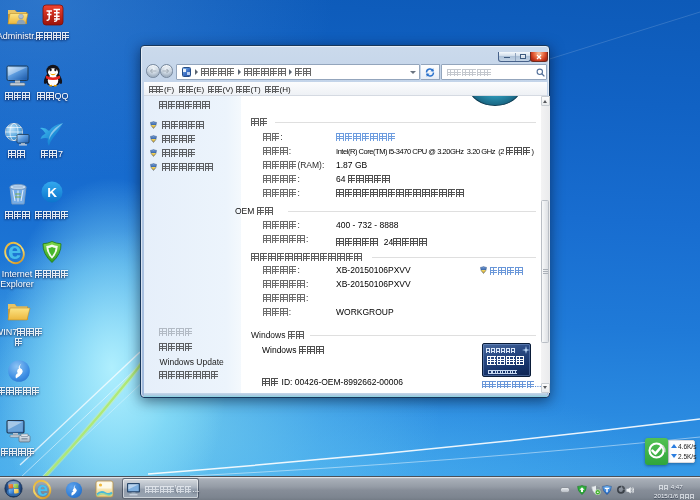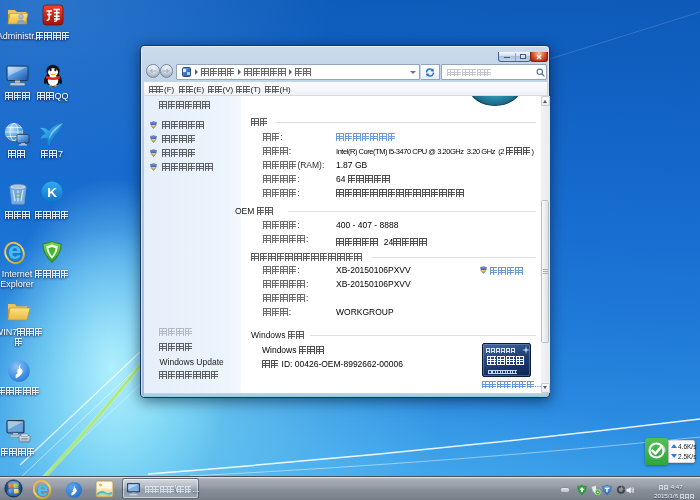--- a/index.html
+++ b/index.html
@@ -348,21 +348,21 @@
 <div class="t" style="left:336px;top:147px;color:#000"><span style="font-size:7.5px;letter-spacing:-.45px">Intel(R) Core(TM) i5-3470 CPU @ 3.20GHz&nbsp;&nbsp;3.20 GHz&nbsp;&nbsp;(2 <i class="k k8"></i><i class="k k8"></i><i class="k k8"></i>)</span></div>
 <div class="t" style="left:263px;top:161px;color:#2a2a2a"><i class="k k8"></i><i class="k k8"></i><i class="k k8"></i><i class="k k8"></i>(RAM):</div>
 <div class="t" style="left:336px;top:161px;color:#000">1.87 GB</div>
 <div class="t" style="left:263px;top:175px;color:#2a2a2a"><i class="k k8"></i><i class="k k8"></i><i class="k k8"></i><i class="k k8"></i>:</div>
 <div class="t" style="left:336px;top:175px;color:#000">64 <i class="k k8"></i><i class="k k8"></i><i class="k k8"></i><i class="k k8"></i><i class="k k8"></i></div>
 <div class="t" style="left:263px;top:189px;color:#2a2a2a"><i class="k k8"></i><i class="k k8"></i><i class="k k8"></i><i class="k k8"></i>:</div>
 <div class="t" style="left:336px;top:189px;color:#000"><i class="k k8"></i><i class="k k8"></i><i class="k k8"></i><i class="k k8"></i><i class="k k8"></i><i class="k k8"></i><i class="k k8"></i><i class="k k8"></i><i class="k k8"></i><i class="k k8"></i><i class="k k8"></i><i class="k k8"></i><i class="k k8"></i><i class="k k8"></i><i class="k k8"></i></div>
 <div class="t" style="left:235px;top:206.5px;color:#111">OEM <i class="k k8"></i><i class="k k8"></i></div>
 <div class="abs" style="left:288px;top:210.5px;width:248px;height:1px;background:#dfdfdf"></div>
 <div class="t" style="left:263px;top:221px;color:#2a2a2a"><i class="k k8"></i><i class="k k8"></i><i class="k k8"></i><i class="k k8"></i>:</div>
-<div class="t" style="left:336px;top:221px;color:#000">400 - 407 - 8888</div>
+<div class="t" style="left:336px;top:221px;color:#000">400 - 732 - 8888</div>
 <div class="t" style="left:263px;top:235px;color:#2a2a2a"><i class="k k8"></i><i class="k k8"></i><i class="k k8"></i><i class="k k8"></i><i class="k k8"></i>:</div>
 <div class="t" style="left:336px;top:238px;color:#000"><i class="k k8"></i><i class="k k8"></i><i class="k k8"></i><i class="k k8"></i><i class="k k8"></i>&nbsp;&nbsp;24<i class="k k8"></i><i class="k k8"></i><i class="k k8"></i><i class="k k8"></i></div>
 <div class="t" style="left:251px;top:252.5px;color:#111"><i class="k k8"></i><i class="k k8"></i><i class="k k8"></i><i class="k k8"></i><i class="k k8"></i><i class="k k8"></i><i class="k k8"></i><i class="k k8"></i><i class="k k8"></i><i class="k k8"></i><i class="k k8"></i><i class="k k8"></i><i class="k k8"></i></div>
 <div class="abs" style="left:372px;top:256.5px;width:164px;height:1px;background:#dfdfdf"></div>
 <div class="t" style="left:263px;top:266px;color:#2a2a2a"><i class="k k8"></i><i class="k k8"></i><i class="k k8"></i><i class="k k8"></i>:</div>
 <div class="t" style="left:336px;top:266px;color:#000">XB-20150106PXVV</div>
 <div class="t" style="left:263px;top:280px;color:#2a2a2a"><i class="k k8"></i><i class="k k8"></i><i class="k k8"></i><i class="k k8"></i><i class="k k8"></i>:</div>
 <div class="t" style="left:336px;top:280px;color:#000">XB-20150106PXVV</div>
 <div class="t" style="left:263px;top:294px;color:#2a2a2a"><i class="k k8"></i><i class="k k8"></i><i class="k k8"></i><i class="k k8"></i><i class="k k8"></i>:</div>
 <div class="t" style="left:263px;top:308px;color:#2a2a2a"><i class="k k8"></i><i class="k k8"></i><i class="k k8"></i>:</div>
@@ -375,21 +375,21 @@
         <stop offset=".5" stop-color="#3a66a8"></stop>
         <stop offset=".55" stop-color="#f0d25c"></stop>
         <stop offset="1" stop-color="#c89a30"></stop>
       </linearGradient>
     </defs>
   </svg>
 <div class="t" style="left:489.5px;top:266.5px;color:#2467c8"><i class="k k8"></i><i class="k k8"></i><i class="k k8"></i><i class="k k8"></i></div>
 <div class="t" style="left:251px;top:330.5px;color:#111">Windows <i class="k k8"></i><i class="k k8"></i></div>
 <div class="abs" style="left:310px;top:334.5px;width:226px;height:1px;background:#dfdfdf"></div>
 <div class="t" style="left:262px;top:346px;color:#000">Windows <i class="k k8"></i><i class="k k8"></i><i class="k k8"></i></div>
-<div class="t" style="left:262px;top:360px;color:#000"><i class="k k8"></i><i class="k k8"></i> ID: 00426-OEM-8992662-00006</div>
+<div class="t" style="left:262px;top:378px;color:#000"><i class="k k8"></i><i class="k k8"></i> ID: 00426-OEM-8992662-00006</div>
 <div class="abs" style="left:482px;top:343px;width:48.5px;height:33.5px;border-radius:2px;border:1px solid #0a1c38;background:linear-gradient(165deg,#48699e 0,#2a4a84 35%,#16336a 70%,#0f2552 100%);overflow:hidden;box-shadow:inset 0 0 0 1px rgba(140,170,220,.4)">
     <svg class="abs" style="left:39px;top:1.5px" width="8" height="8" viewBox="0 0 12 12">
       <path d="M6,0 L7.2,4.8 L12,6 L7.2,7.2 L6,12 L4.8,7.2 L0,6 L4.8,4.8 Z" fill="#bcd8f8"></path>
     </svg>
     <div class="abs" style="left:3px;top:4px;color:#dce8f8;font-size:0;line-height:0"><i class="k k5 kb"></i><i class="k k5 kb"></i><i class="k k5 kb"></i><i class="k k5 kb"></i><i class="k k5 kb"></i><i class="k k5 kb"></i></div>
     <div class="abs" style="left:4px;top:12px;color:#fff;font-size:0;line-height:0"><i class="k k9 kb"></i><i class="k k9 kb"></i><i class="k k9 kb"></i><i class="k k9 kb"></i></div>
     <div class="abs" style="left:4.5px;top:25.5px;color:#c6d8f0;font-size:0;line-height:0"><i class="k k5 kb"></i><i class="k k5 kb"></i><i class="k k5 kb"></i><i class="k k5 kb"></i><i class="k k5 kb"></i><i class="k k5 kb"></i></div>
   </div>
 <div class="t" style="left:482px;top:379.5px;color:#2467c8"><i class="k k7"></i><i class="k k7"></i><i class="k k7"></i><i class="k k7"></i><i class="k k7"></i><i class="k k7"></i><i class="k k7"></i>...</div>
 <div class="abs" style="left:143.5px;top:392.5px;width:403px;height:4.5px;

